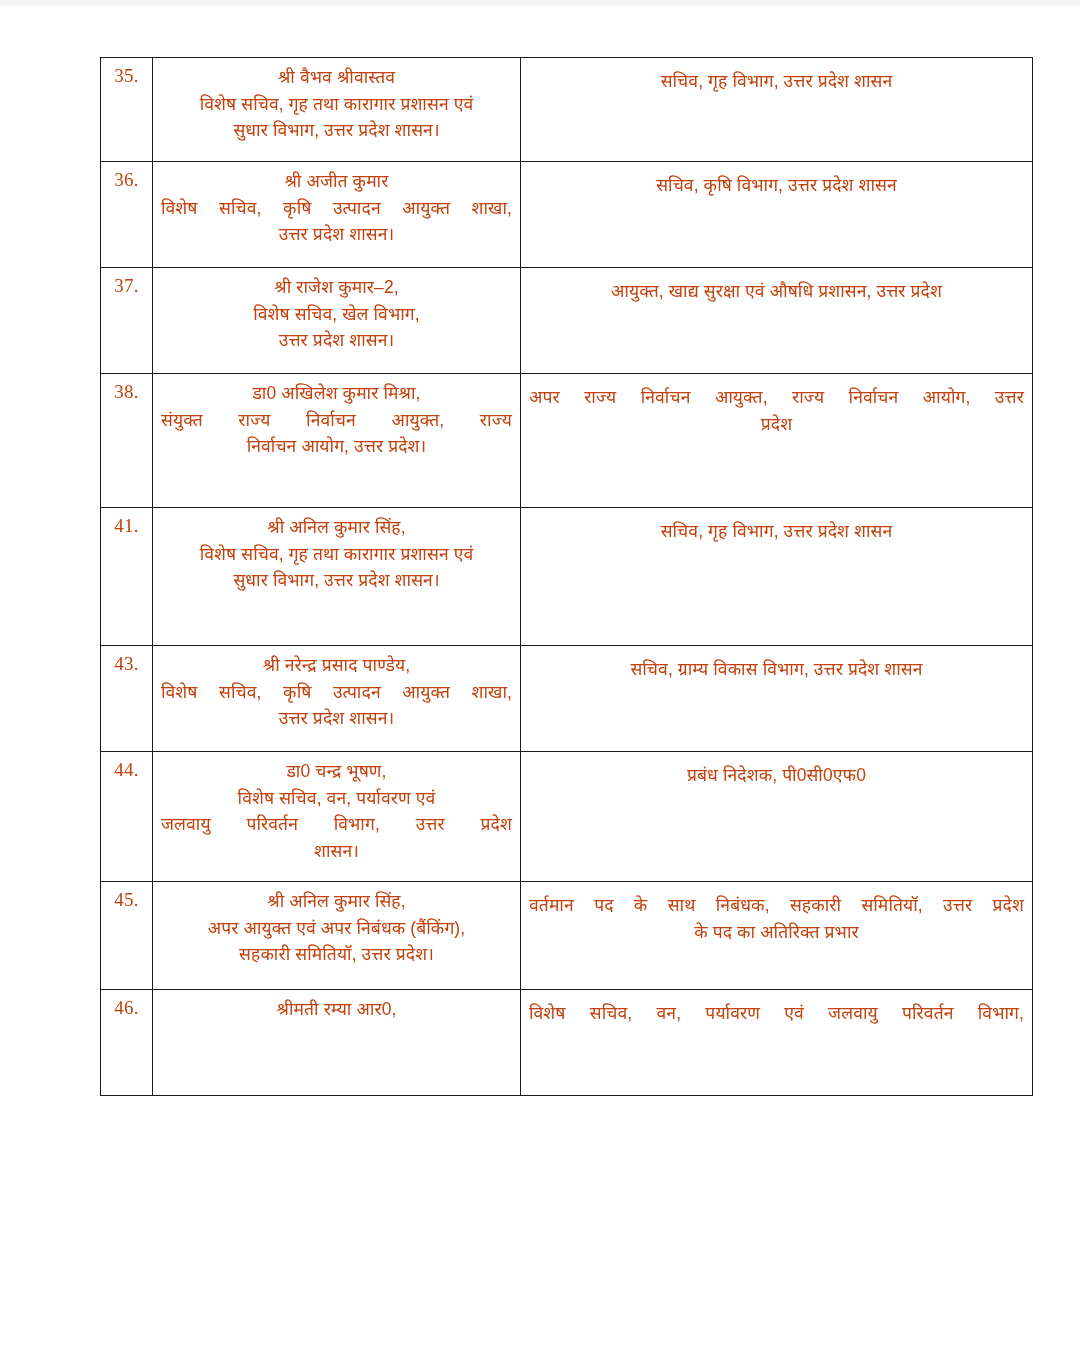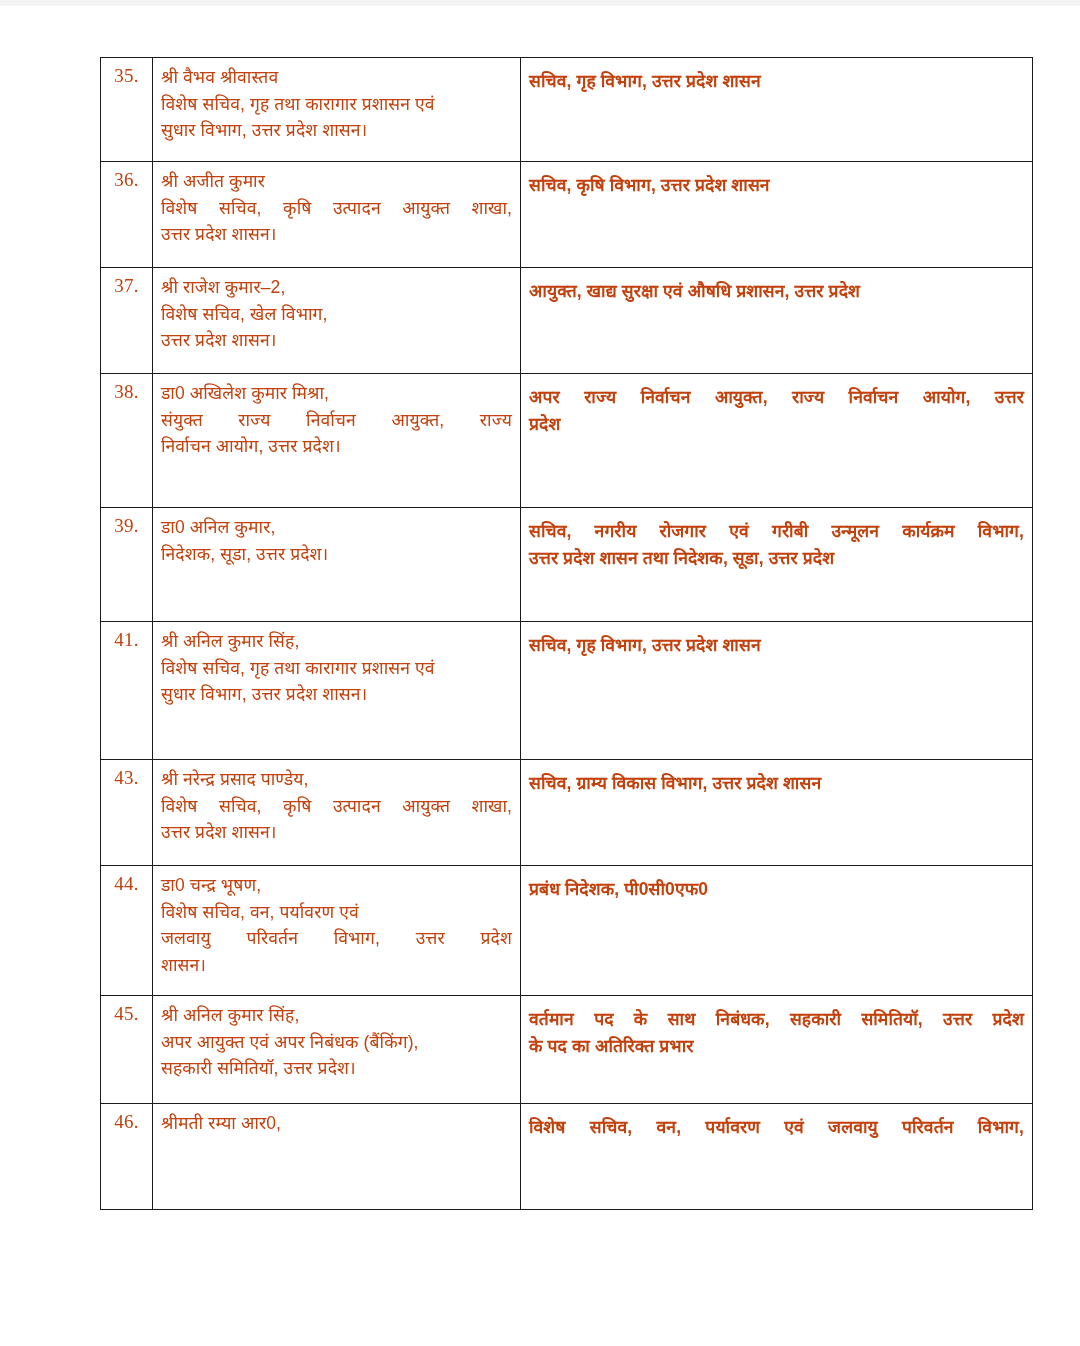--- a/index.html
+++ b/index.html
@@ -77,32 +77,33 @@
     letter-spacing: 0.1px;
   }
 
   td.cell-to {
     vertical-align: middle;
   }
 
   .ln {
     display: block;
     white-space: nowrap;
+    text-align: center;
   }
   .ln.just {
     white-space: normal;
     text-align: justify;
     text-align-last: justify;
   }
 
   
   .tocell-inner {
     display: block;
   }
-  .tocell-inner .ln { margin: 0; font-weight: bold; }
+  .tocell-inner .ln { margin: 0; }
 
   
   tr.r35 td { height: 86px; }
   tr.r36 td { height: 88px; }
   tr.r37 td { height: 88px; margin-top: 48px; }
   tr.r38 td { height: 116px; }
   tr.r39 td { height: 96px; }
   tr.r40 td { height: 116px; }
   tr.r41 td { height: 120px; margin-left: 24px; }
   tr.r42 td { height: 62px; }
@@ -178,33 +179,20 @@
             <span class="ln">निर्वाचन आयोग, उत्तर प्रदेश।</span>
           </td>
           <td class="cell cell-to">
             <span class="tocell-inner">
               <span class="ln just">अपर राज्य निर्वाचन आयुक्त, राज्य निर्वाचन आयोग, उत्तर</span>
               <span class="ln">प्रदेश</span>
             </span>
           </td>
         </tr>
 
-        <tr class="r39">
-          <td class="sno">39.</td>
-          <td class="cell">
-            <span class="ln">डा0 अनिल कुमार,</span>
-            <span class="ln">निदेशक, सूडा, उत्तर प्रदेश।</span>
-          </td>
-          <td class="cell cell-to">
-            <span class="tocell-inner">
-              <span class="ln just">सचिव, नगरीय रोजगार एवं गरीबी उन्मूलन कार्यक्रम विभाग,</span>
-              <span class="ln">उत्तर प्रदेश शासन तथा निदेशक, सूडा, उत्तर प्रदेश</span>
-            </span>
-          </td>
-        </tr>
 
 
         <tr class="r41">
           <td class="sno">41.</td>
           <td class="cell">
             <span class="ln">श्री अनिल कुमार सिंह,</span>
             <span class="ln">विशेष सचिव, गृह तथा कारागार प्रशासन एवं</span>
             <span class="ln">सुधार विभाग, उत्तर प्रदेश शासन।</span>
           </td>
           <td class="cell cell-to">

